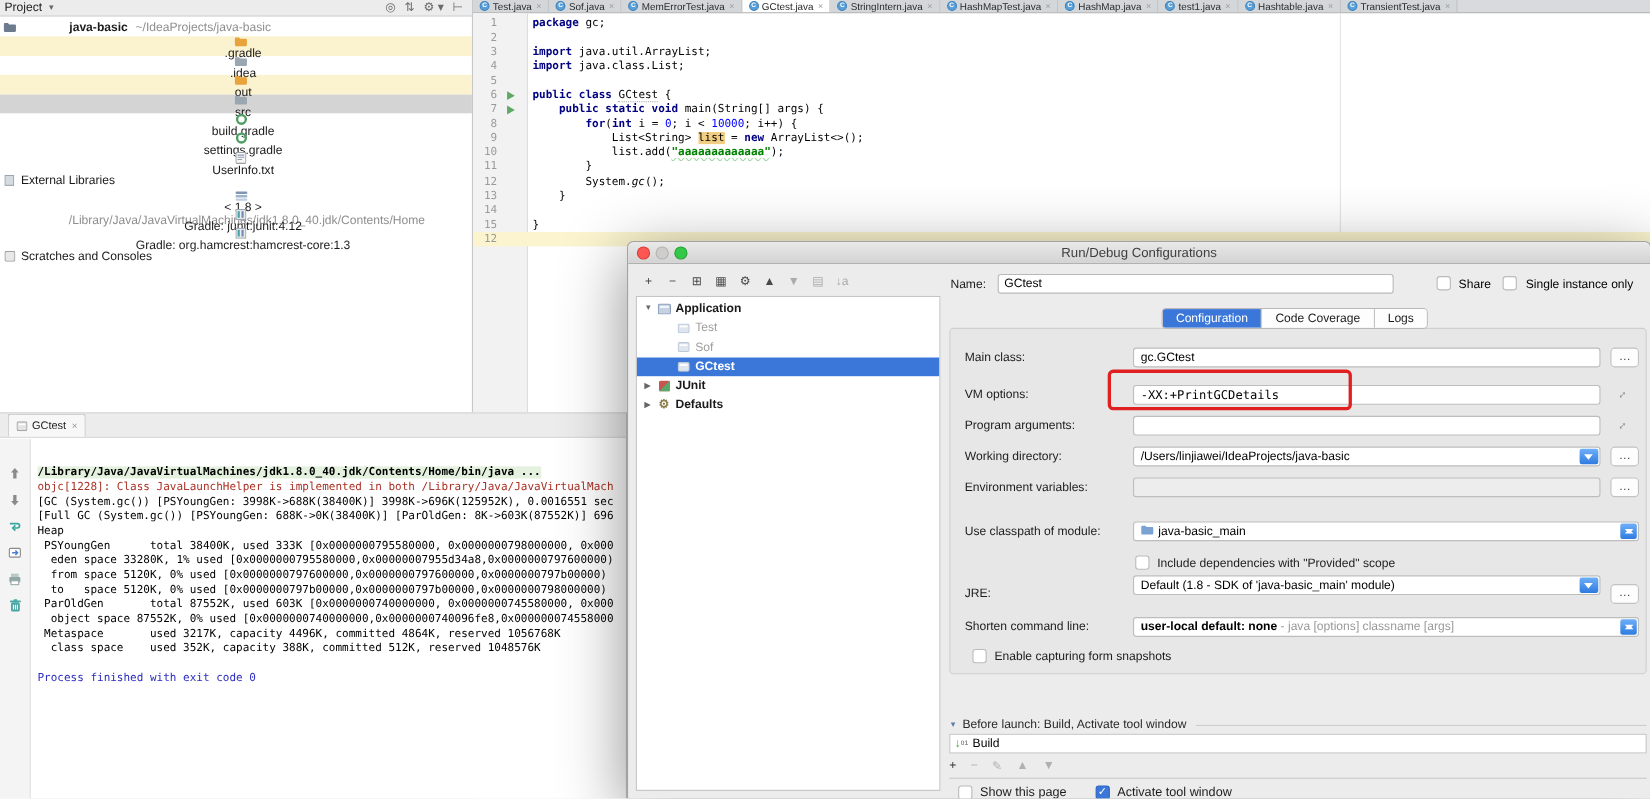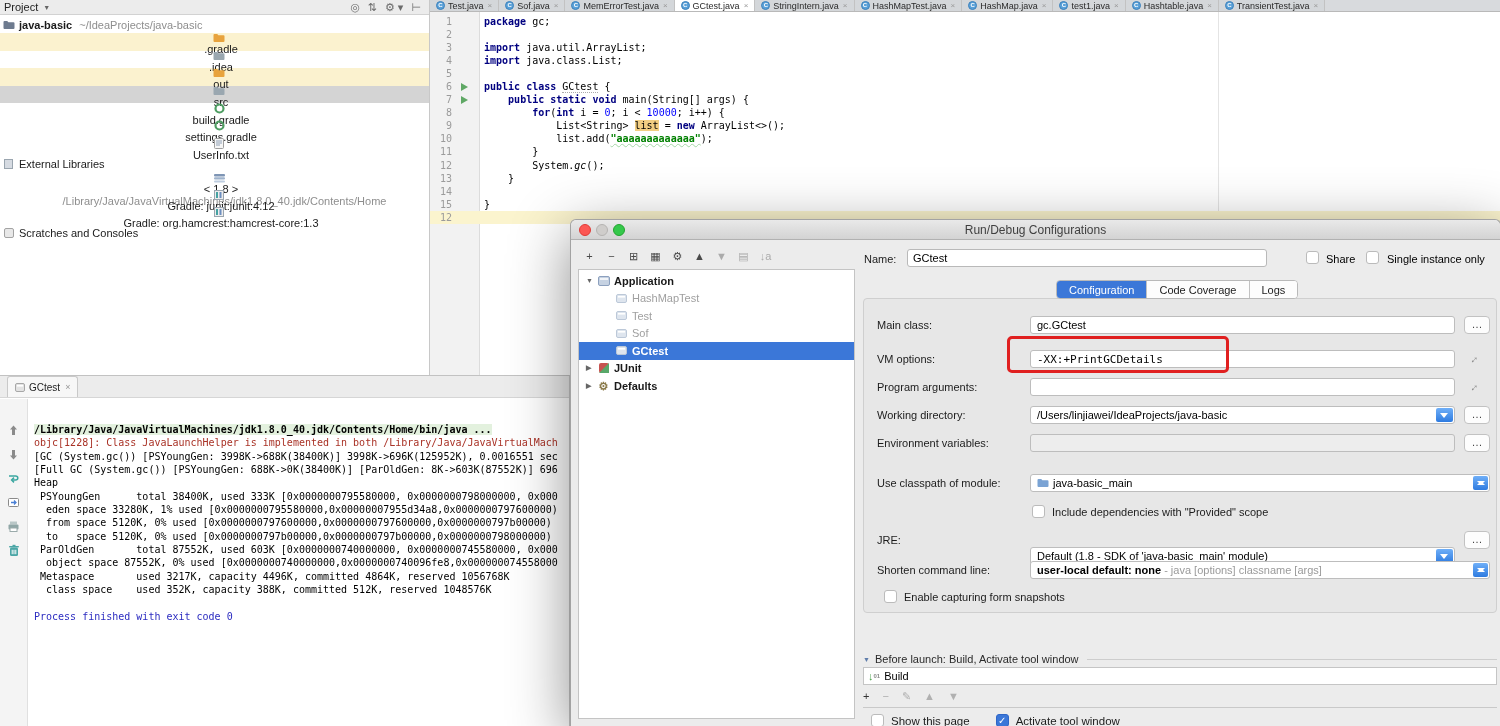--- a/index.html
+++ b/index.html
@@ -12,21 +12,21 @@
   #pp-caret { font-size:7px; color:#666; margin-left:5px; }
   #pp-icons { margin-left:auto; display:flex; gap:8px; padding-right:8px; color:#6B6B6B; font-size:11px; }
   #pp-icons span { cursor:default; line-height:13px; }
   #project-tree { padding-top:1px; }
   .prow { height:17.4px; display:flex; align-items:center; font-size:11px; color:#1A1A1A; white-space:nowrap; }
   .prow .ic { width:13px; margin-right:4px; flex:none; display:inline-flex; align-items:center; justify-content:center; }
   .prow.lvl0 { padding-left:2px; }
   .prow.lvl1 { padding-left:13px;flex-direction:column; }
   .prow.hl-yellow { background:#FBF2CF; }
   .prow.hl-selected { background:#D4D4D4; }
-  .prow .lbl.bold { font-weight:bold; }
+  .prow .lbl.bold { font-weight:bold;margin-left:44px; }
   .prow .pextra { color:#8E8E8E; margin-left:7px; }
 
   
   #editor { position:absolute; left:430px; top:0; width:1070px; height:726px; background:#fff; }
   #etabs { height:12px; background:#D8DADD; border-bottom:1px solid #B9B9B9; display:flex; font-size:9px; }
   .etab { display:flex; align-items:center; padding:0 6px; border-right:1px solid #C2C2C2; color:#2B2B2B; background:#D4D7DA; white-space:nowrap; }
   .etab.active { background:#FFFFFF; }
   .cicon { width:9px; height:9px; border-radius:50%; background:#59A0D8; border:1px solid #3E82BC; color:#fff; font-size:6px; line-height:7px; text-align:center; margin-right:3px; font-weight:bold; }
   .etab .x { color:#999; margin-left:4px; font-size:8px; }
   #gutter-bg { position:absolute; left:0; top:12px; width:50px; height:363px; background:#F2F2F2; border-right:1px solid #DCDCDC; }
@@ -503,29 +503,20 @@
         </span>
         <span>Application</span>
       </div>
       <div class="trow child gray">
         <span class="ic">
           <svg width="11" height="9">
             <rect x="0.5" y="0.5" width="10" height="8" rx="1.5" fill="#DEE5EE" stroke="#BCC8D8"></rect>
             <rect x="2" y="2" width="7" height="1.6" fill="#fff"></rect>
           </svg>
         </span>
-        <span>HashMapTest</span>
-      </div>
-      <div class="trow child gray">
-        <span class="ic">
-          <svg width="11" height="9">
-            <rect x="0.5" y="0.5" width="10" height="8" rx="1.5" fill="#DEE5EE" stroke="#BCC8D8"></rect>
-            <rect x="2" y="2" width="7" height="1.6" fill="#fff"></rect>
-          </svg>
-        </span>
         <span>Test</span>
       </div>
       <div class="trow child gray">
         <span class="ic">
           <svg width="11" height="9">
             <rect x="0.5" y="0.5" width="10" height="8" rx="1.5" fill="#DEE5EE" stroke="#BCC8D8"></rect>
             <rect x="2" y="2" width="7" height="1.6" fill="#fff"></rect>
           </svg>
         </span>
         <span>Sof</span>
@@ -603,21 +594,21 @@
         <span class="fval"><span class="mic">
             <svg width="12" height="10" viewBox="0 0 12 10">
               <path d="M0.5 2 Q0.5 1 1.5 1 H4.2 L5.4 2.2 H10.5 Q11.5 2.2 11.5 3.2 V8 Q11.5 9 10.5 9 H1.5 Q0.5 9 0.5 8 Z" fill="#7AA3D4"></path>
             </svg>
           </span>java-basic_main</span>
         <span class="stepper"></span>
       </div>
       <span class="cbox" style="position: absolute; left: 168px; top: 206px;"></span>
       <span class="fcb-lbl" style="left: 188px; top: 207px;">Include dependencies with "Provided" scope</span>
       <div class="flabel" style="top: 232px;">JRE:</div>
-      <div class="field w-text" style="top: 248px;">
+      <div class="field w-text" style="top: 224px;">
         <span class="fval">Default (1.8 - SDK of 'java-basic_main' module)</span>
         <span class="combo-btn"></span>
       </div>
       <div class="morebtn" style="top: 232px;">…</div>
       <div class="flabel" style="top: 262px;">Shorten command line:</div>
       <div class="field w-stepper" style="top: 262px;">
         <span class="fval"><b>user-local default: none</b><span class="gray"> - java [options] classname [args]</span></span>
         <span class="stepper"></span>
       </div>
       <span class="cbox" style="position: absolute; left: 20px; top: 291px;"></span>

